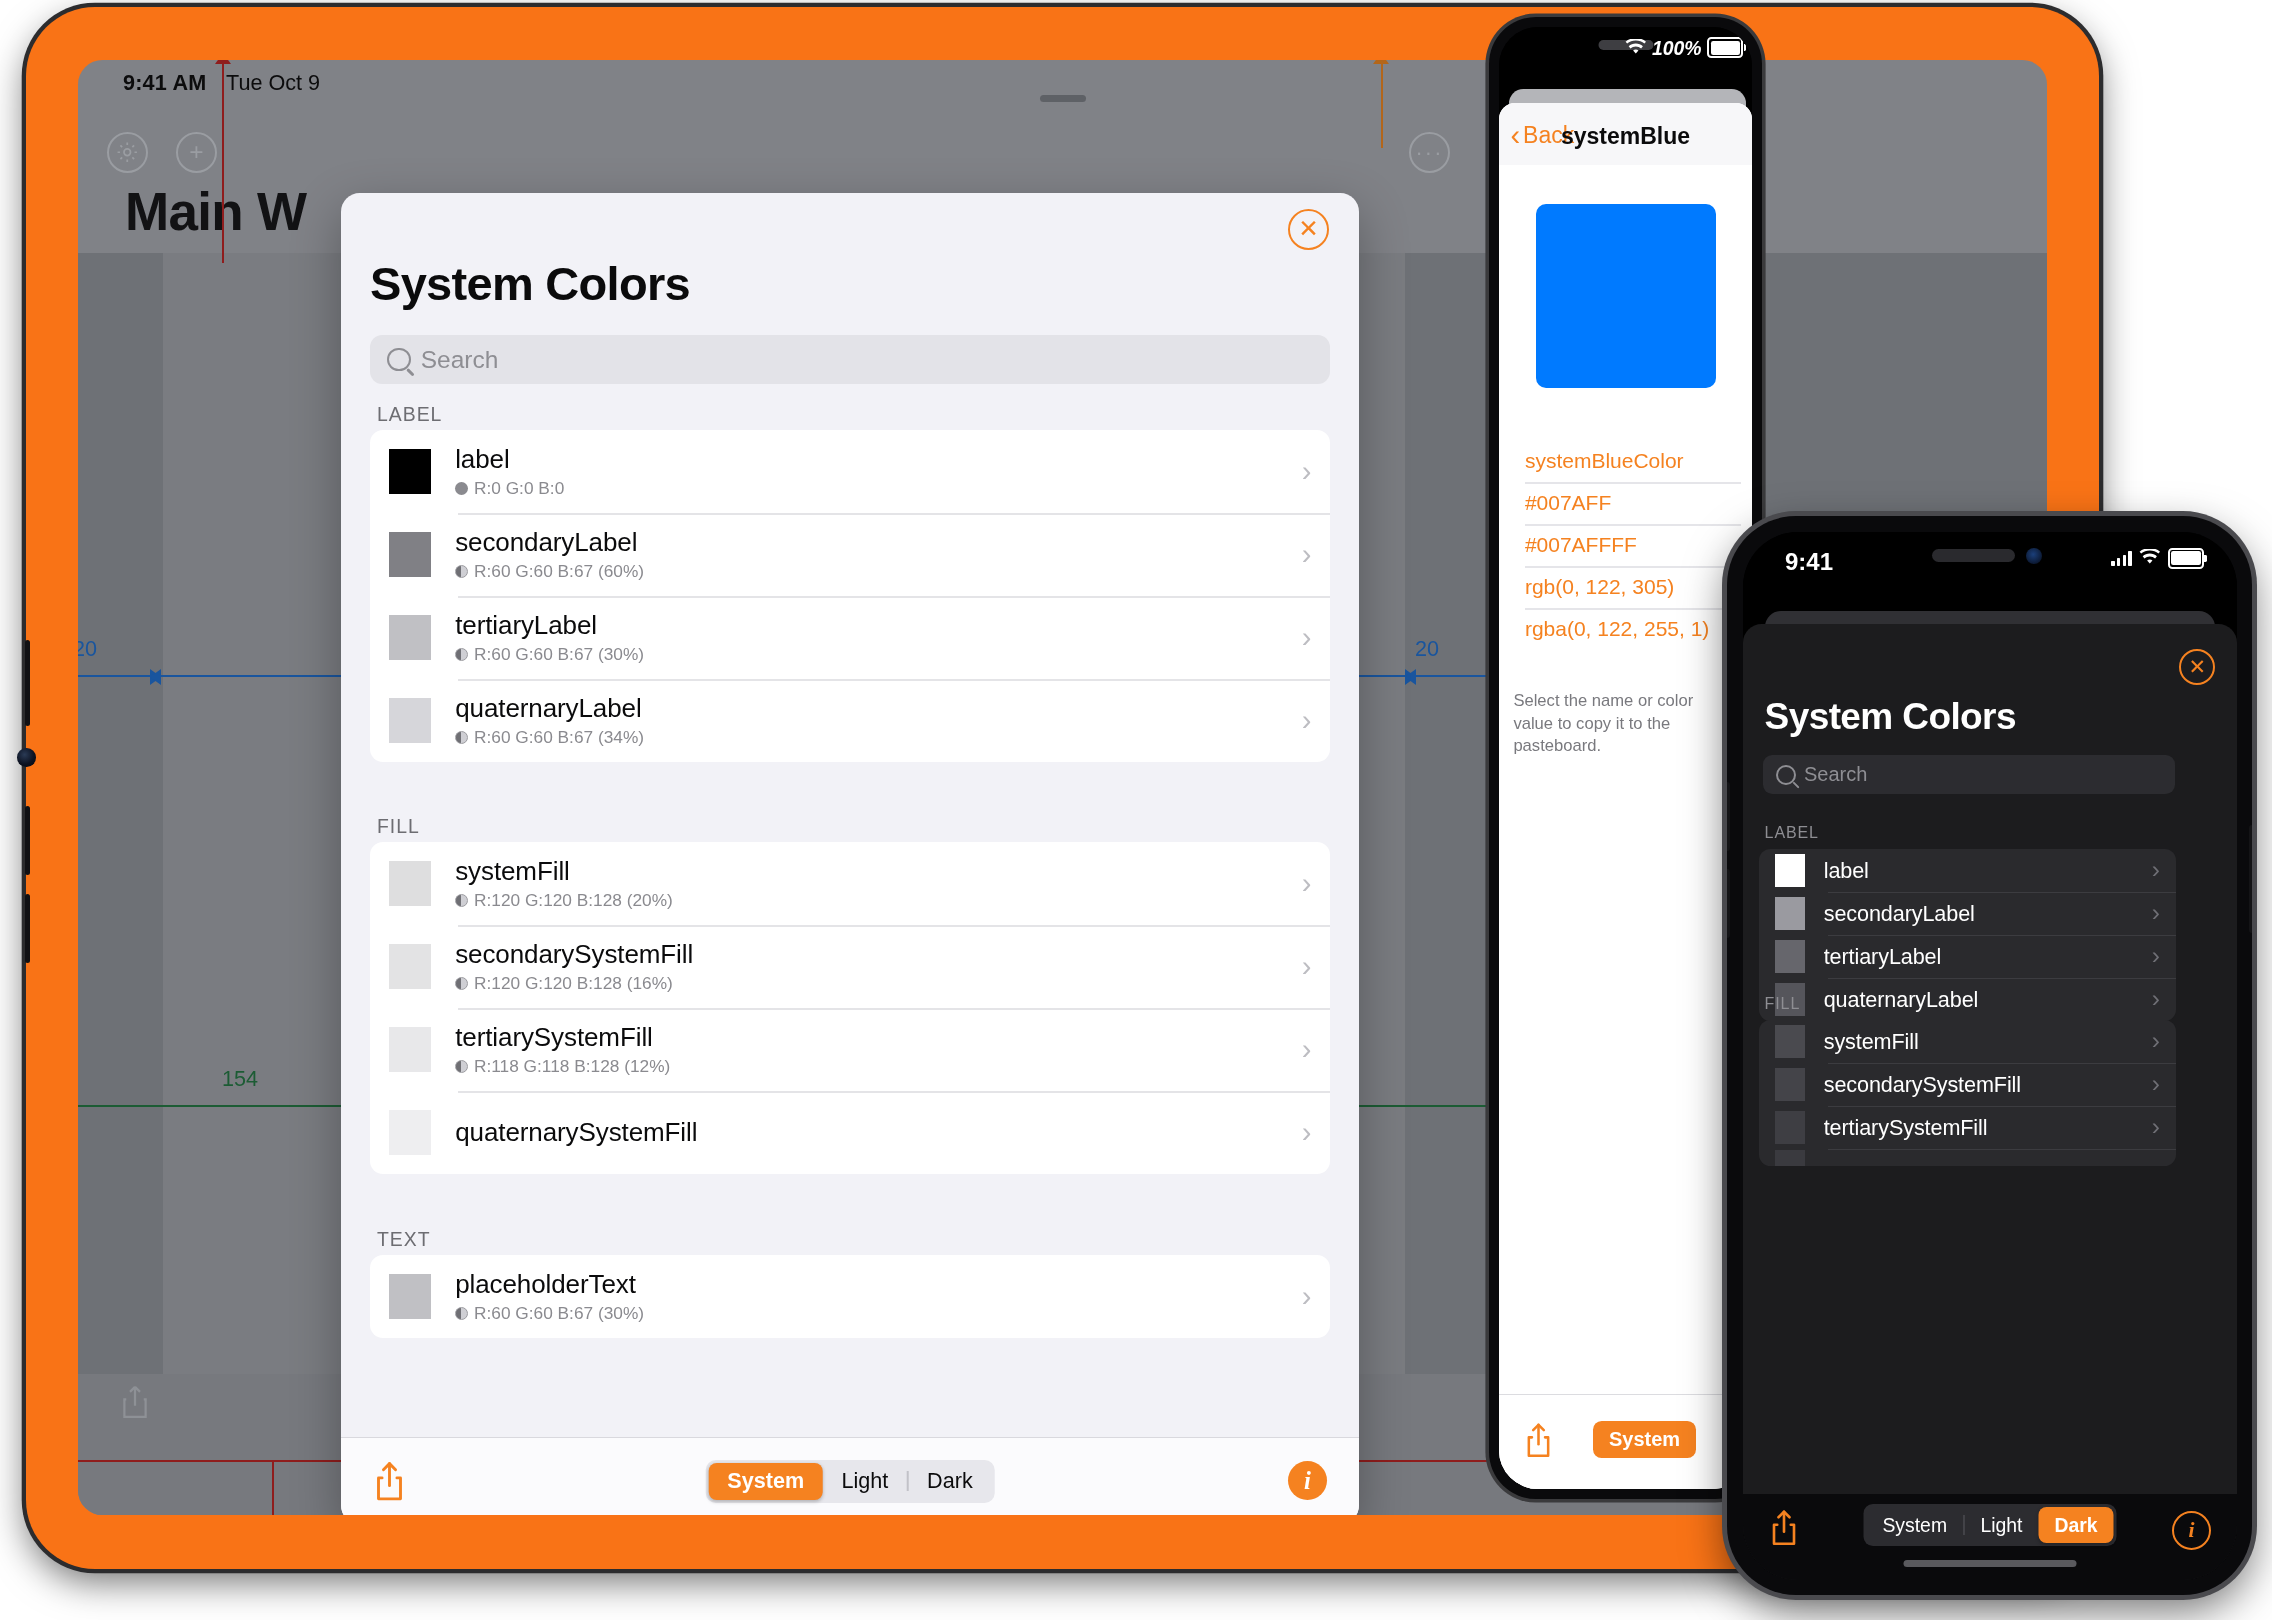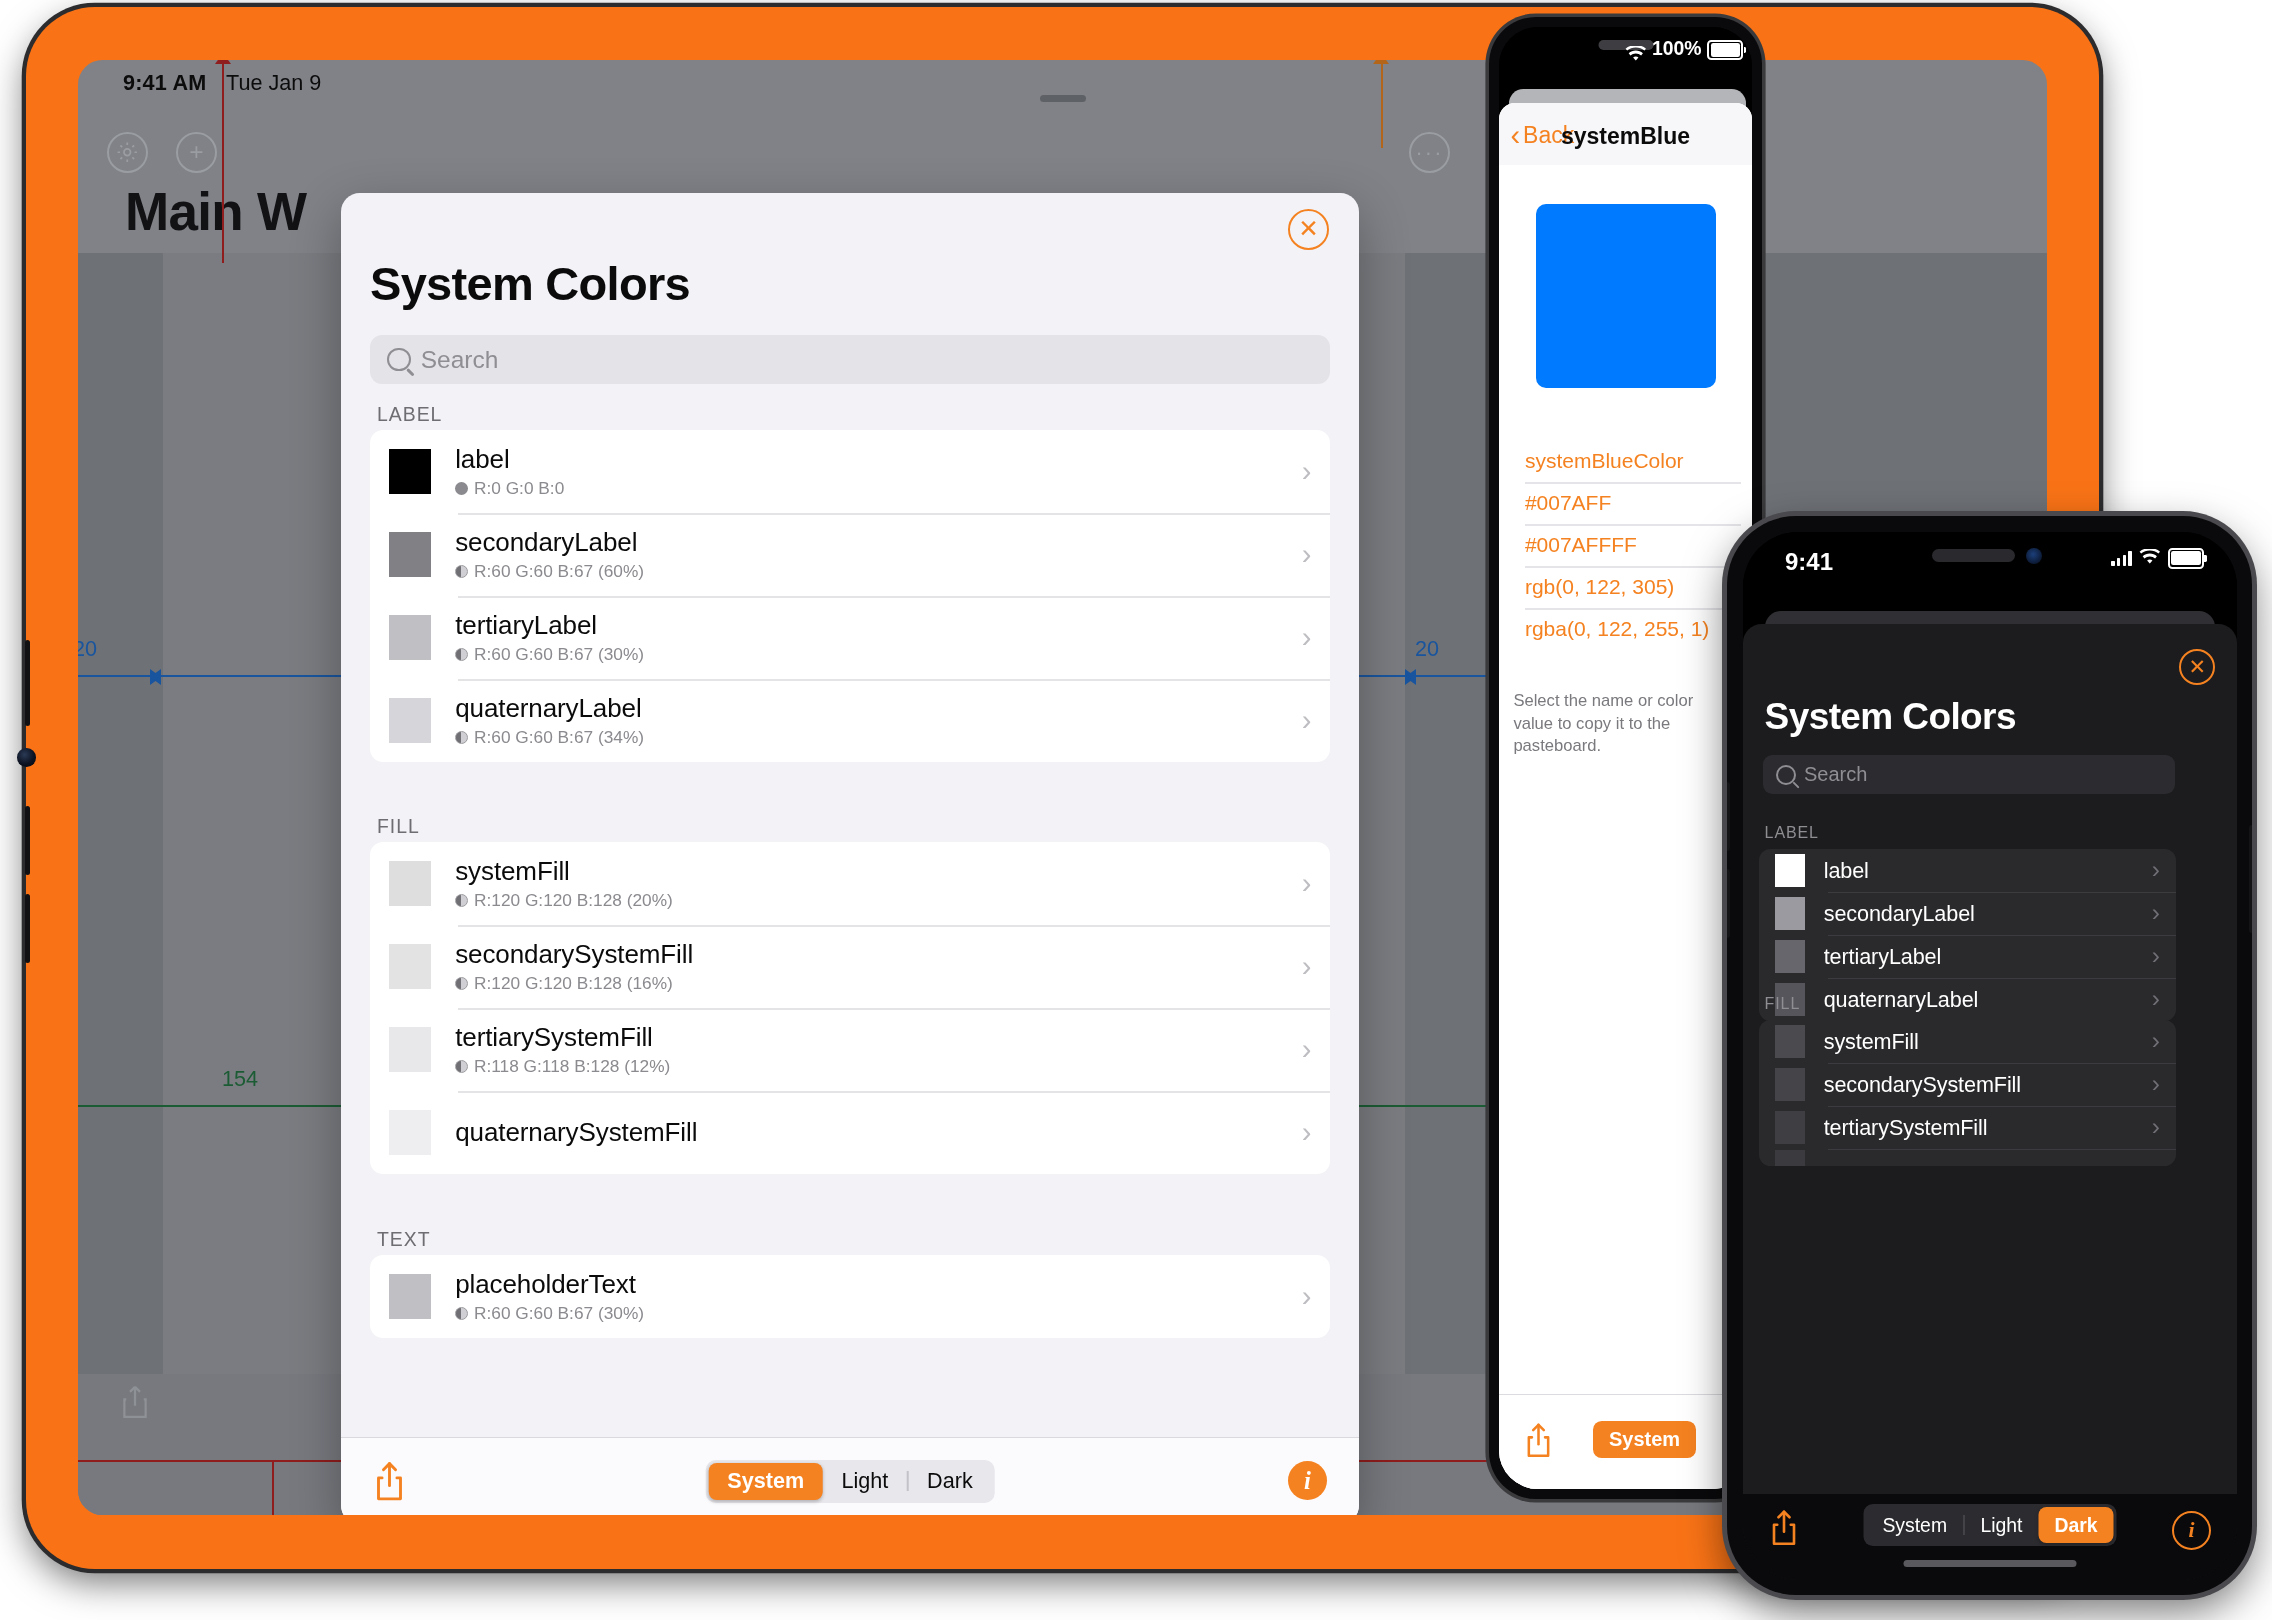--- a/index.html
+++ b/index.html
@@ -102,22 +102,22 @@
   .seg-div{width:1.4px;height:20px;background:#c2c2c8;}
 
   
   #phone-mid{position:absolute;left:1489px;top:17.3px;width:273px;height:1482px;
     background:#0a0a0c;border-radius:47px;box-shadow:0 0 0 3.6px #3a3a3c;overflow:hidden;}
   #phone-mid-screen{position:absolute;left:10px;top:10px;width:253px;height:1462px;
     border-radius:39px;overflow:hidden;background:#000;}
   .pm-status{position:absolute;left:0;top:0;width:100%;height:53px;background:#000;}
   .pm-notch{position:absolute;left:50%;transform:translateX(-50%);top:13px;width:55px;
     height:10px;border-radius:5.8px;background:#3e3e42;}
-  .pm-right{position:absolute;right:8.6px;top:10px;display:flex;align-items:flex-end;gap:5.8px;
-    color:#fff;font-size:19.4px;font-weight:600;}
+  .pm-right{position:absolute;right:8.6px;top:10px;display:flex;align-items:flex-start;gap:5.8px;
+    color:#fff;font-size:19.4px;font-weight:600;font-style:italic;}
   .wifi-ico{width:21.6px;height:16px;position:relative;}
   .batt{width:32px;height:16.6px;border:2.2px solid #fff;border-radius:4.3px;position:relative;}
   .batt::after{content:"";position:absolute;right:-5px;top:5px;width:2.9px;height:6.5px;
     background:#fff;border-radius:0 1.4px 1.4px 0;}
   .batt i{position:absolute;left:1.4px;top:1.4px;bottom:1.4px;right:1.4px;background:#fff;border-radius:2.2px;}
 
   .pm-grey{position:absolute;left:10px;top:62px;width:237px;height:86px;background:#b4b5b9;
     border-radius:14.4px 14.4px 0 0;}
   .pm-sheet{position:absolute;left:0;top:76px;width:253px;bottom:0;background:#fff;
     border-radius:16px 16px 0 0;overflow:hidden;}
@@ -209,21 +209,21 @@
 
   <div class="ipad-side-btn" style="left:-1.4px;top:633px;width:5.8px;height:86px;"></div>
   <div class="ipad-side-btn" style="left:-1.4px;top:799px;width:5.8px;height:69px;"></div>
   <div class="ipad-side-btn" style="left:-1.4px;top:887px;width:5.8px;height:69px;"></div>
   <div class="ipad-cam" style="left:-8.6px;top:741px;width:18.7px;height:18.7px;"></div>
 
   <div id="ipad-screen">
 
     <div class="ipad-status">
       <div class="st-time">9:41 AM</div>
-      <div class="st-date">Tue Jan 9</div>
+      <div class="st-date">Tue Oct 9</div>
       <div class="ipad-grab"></div>
     </div>
 
     <div class="ipad-navicon" style="left:29px;top:72px;">
       <svg width="24.5" height="24.5" viewBox="0 0 24 24" fill="none" stroke="#9a9da2" stroke-width="1.7">
         <circle cx="12" cy="12" r="3.2"></circle>
         <path d="M12 2.5v2.4M12 19.1v2.4M21.5 12h-2.4M4.9 12H2.5M18.7 5.3l-1.7 1.7M7 17l-1.7 1.7M18.7 18.7L17 17M7 7L5.3 5.3"></path>
       </svg>
     </div>
     <div class="ipad-navicon" style="left:98px;top:72px;">+</div>

